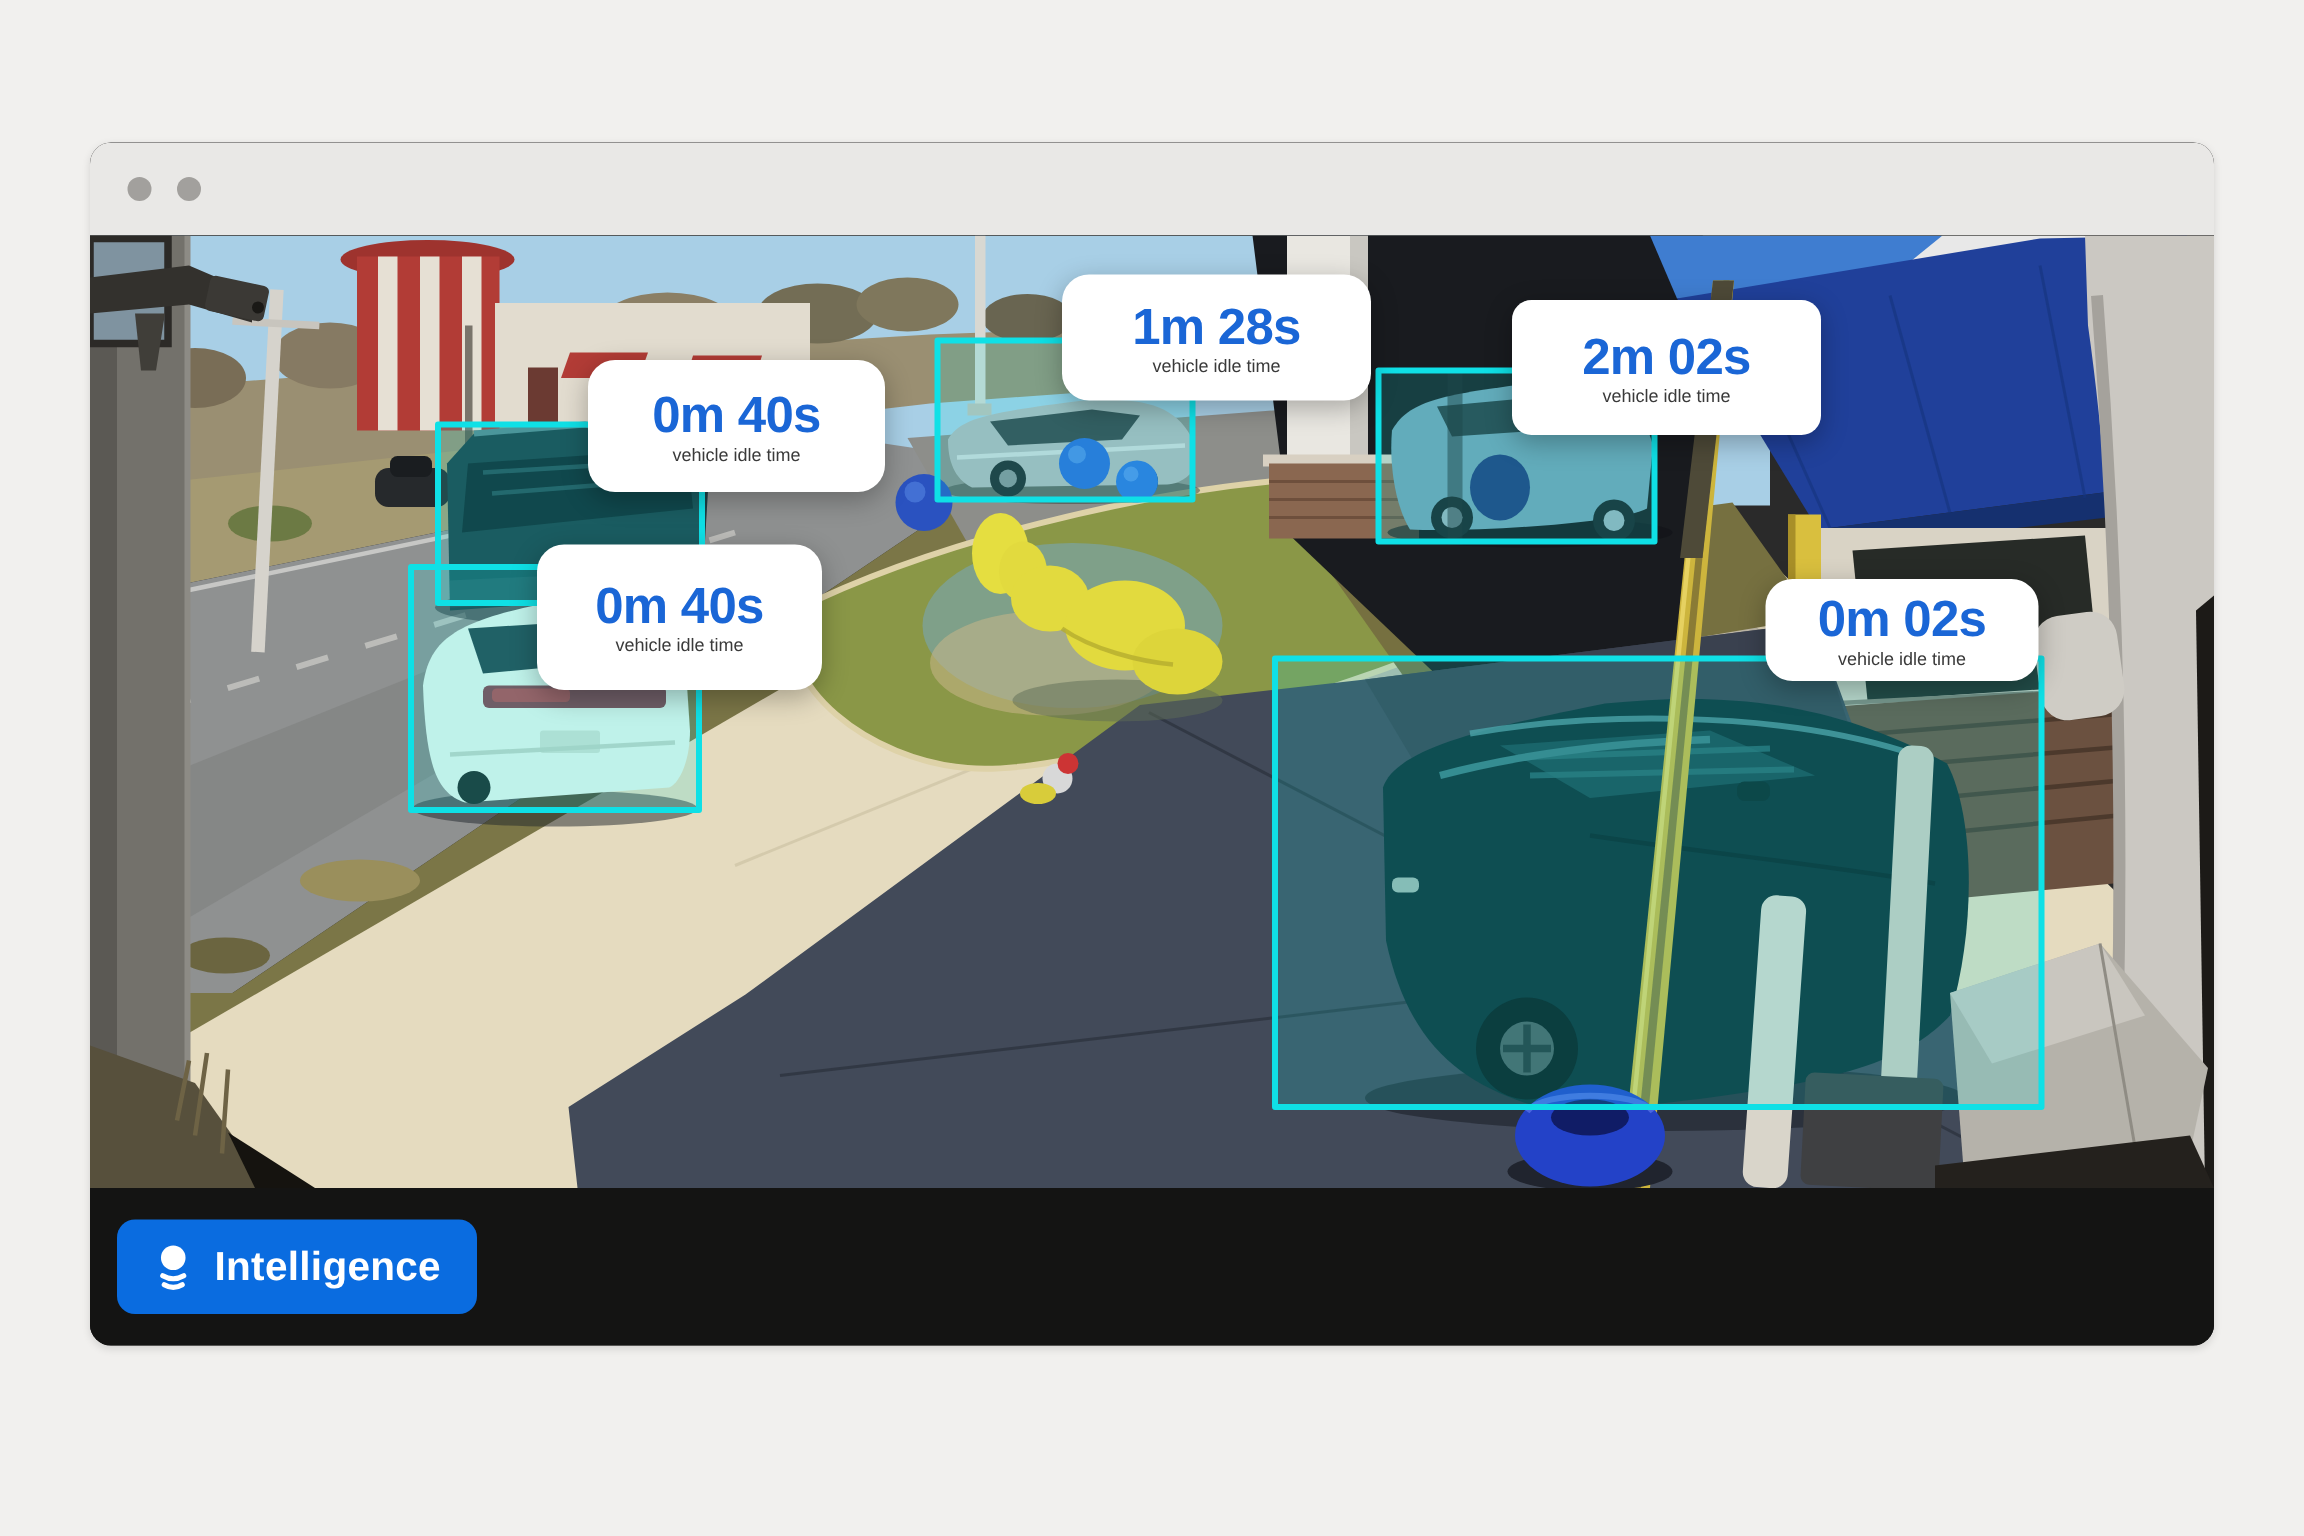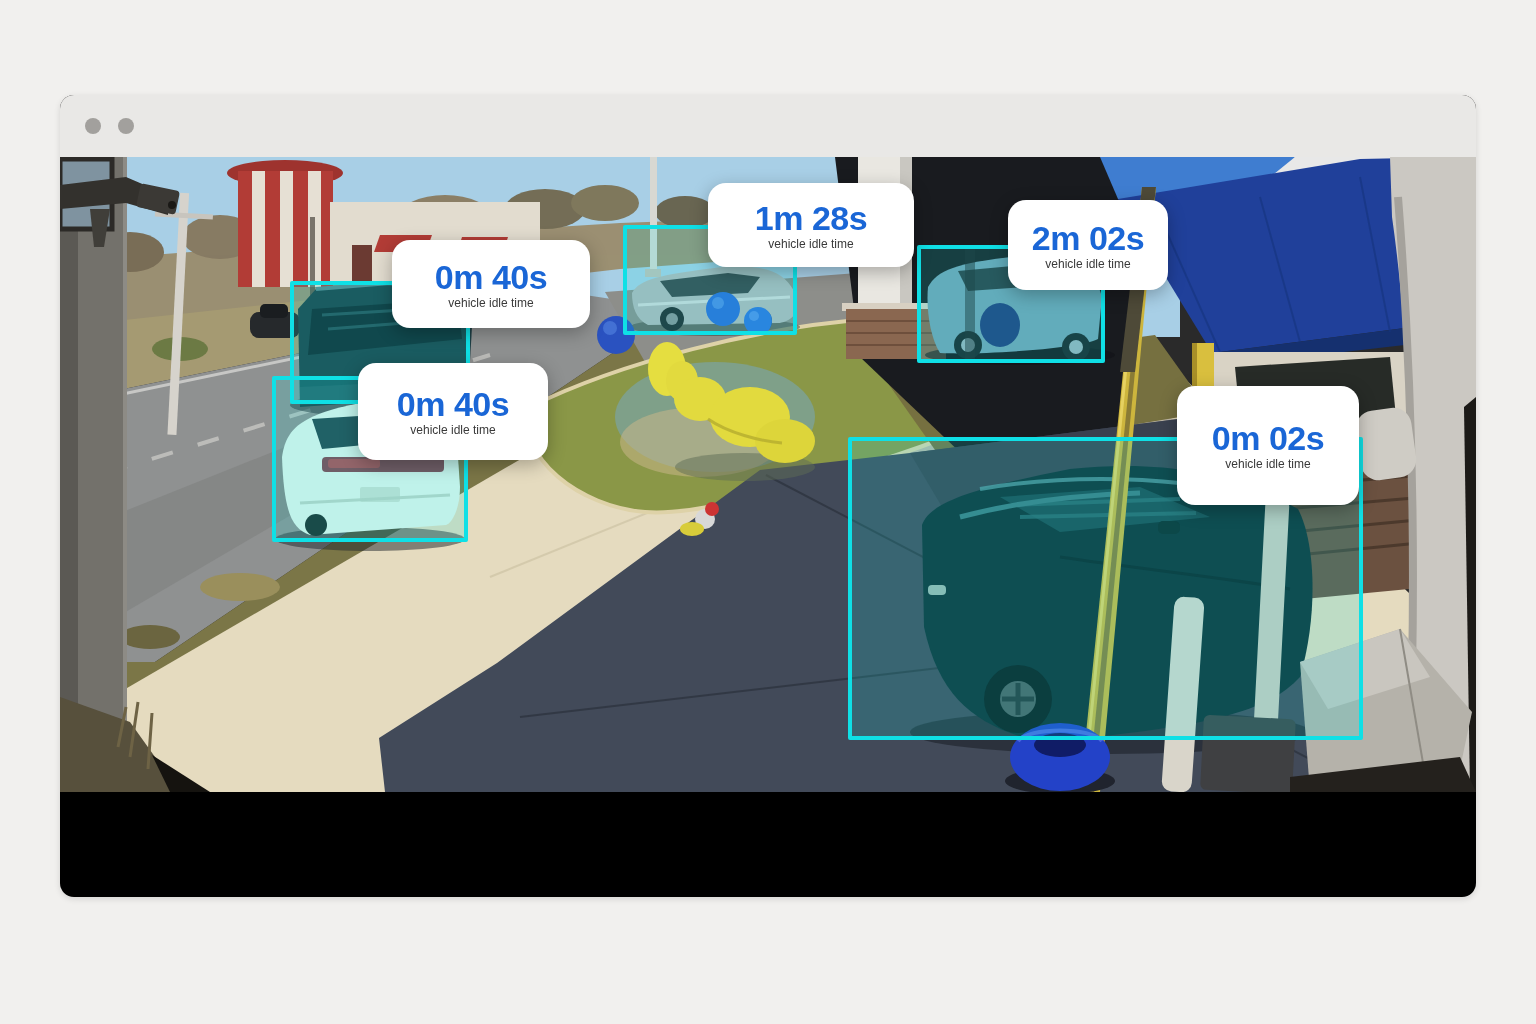--- a/index.html
+++ b/index.html
@@ -331,25 +331,35 @@
       <div class="idle-cap">vehicle idle time</div>
     </div>
     <div class="idle-card" style="left:298px; top:206px; width:190px; height:97px;">
       <div class="idle-num">0m 40s</div>
       <div class="idle-cap">vehicle idle time</div>
     </div>
     <div class="idle-card" style="left:648px; top:26px; width:206px; height:84px;">
       <div class="idle-num">1m 28s</div>
       <div class="idle-cap">vehicle idle time</div>
     </div>
-    <div class="idle-card" style="left:948px; top:43px; width:160px; height:90px;">
+    <div class="idle-card" style="left:948px; top:43px; width:206px; height:90px;border-radius:13px;">
       <div class="idle-num">2m 02s</div>
       <div class="idle-cap">vehicle idle time</div>
     </div>
-    <div class="idle-card" style="left:1117px; top:229px; width:182px; height:119px;">
+    <div class="idle-card" style="left:1117px; top:229px; width:182px; height:68px;">
       <div class="idle-num">0m 02s</div>
       <div class="idle-cap">vehicle idle time</div>
     </div>
 
   </div>
 
+  <div class="bottombar">
+    <button class="intel-btn">
+      <svg width="27" height="32" viewBox="0 0 27 32">
+        <circle cx="13.5" cy="9.5" r="8.2" fill="#ffffff"></circle>
+        <path d="M6.5,21.5 Q13.5,25.5 20.5,21.5" stroke="#ffffff" stroke-width="3.4" stroke-linecap="round" fill="none"></path>
+        <path d="M7.5,27.5 Q13.5,31 19.5,27.5" stroke="#ffffff" stroke-width="3.4" stroke-linecap="round" fill="none"></path>
+      </svg>
+      <span class="intel-btn-label">Intelligence</span>
+    </button>
+  </div>
 
 </div>
 
 </body></html>

